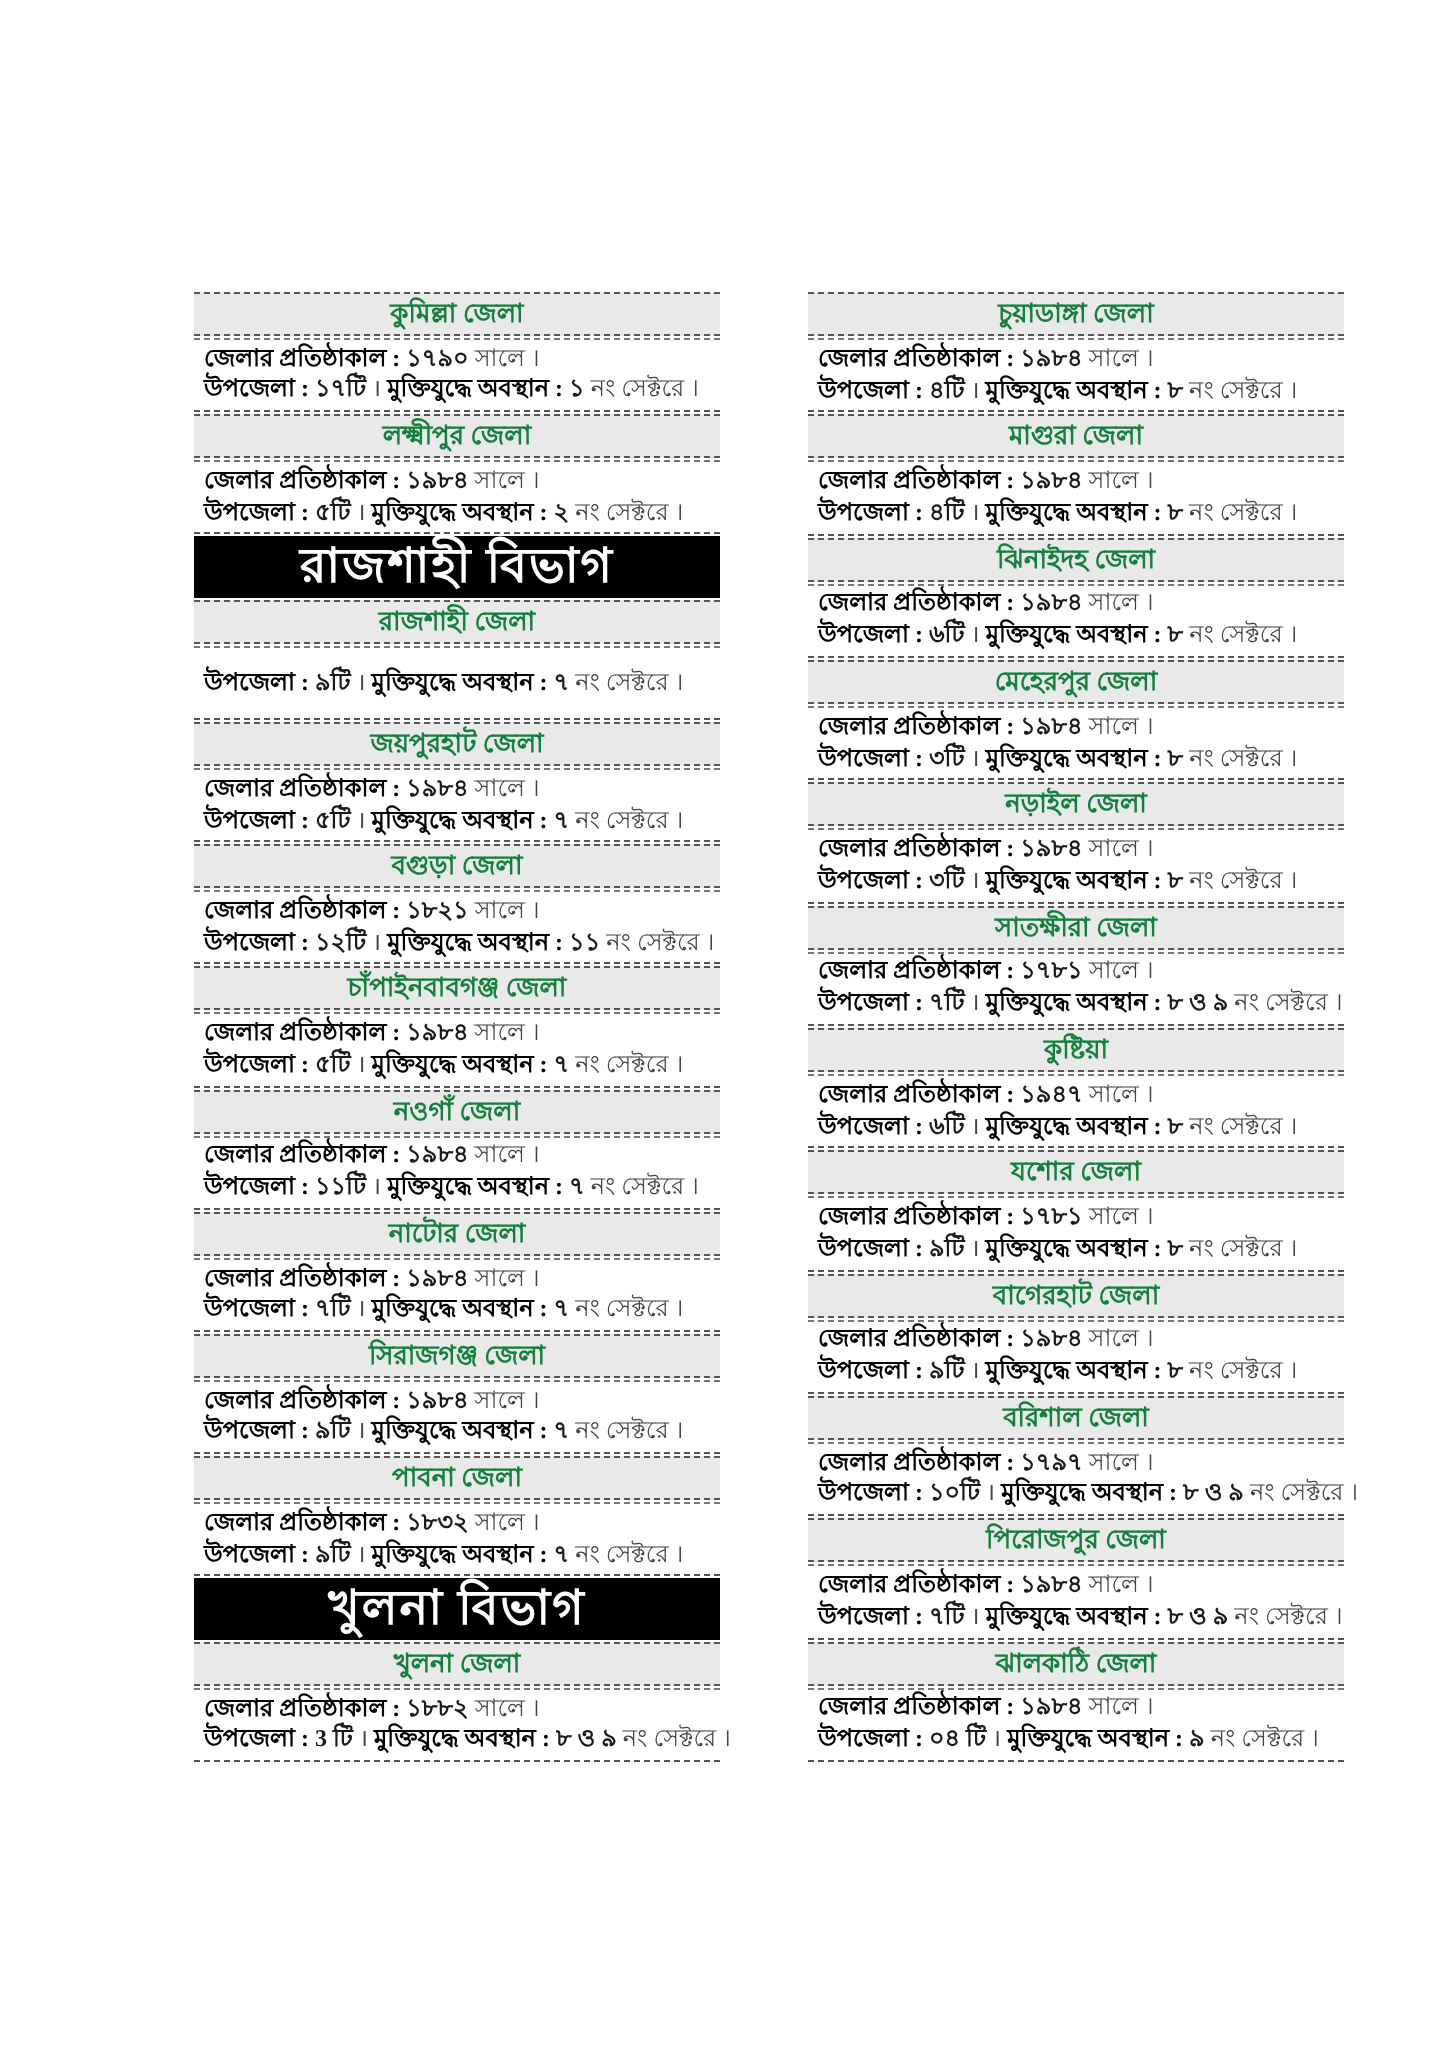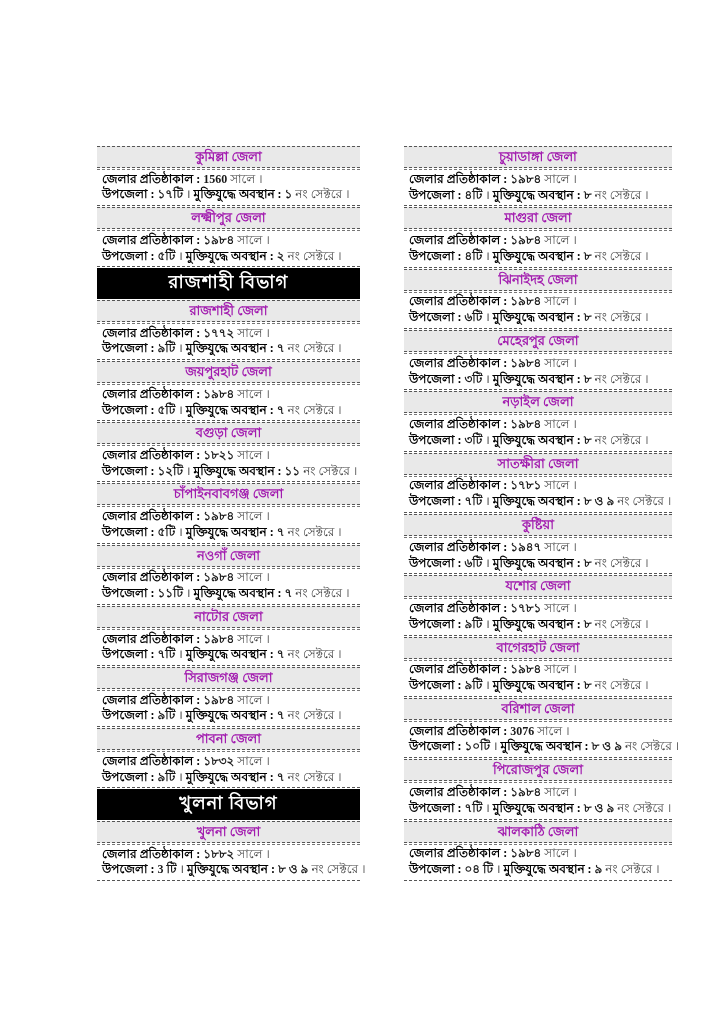--- a/index.html
+++ b/index.html
@@ -36,21 +36,21 @@
   }
   .d-header{
     flex:0 0 auto;
     background:#e9e9e9;
     border-top:1px dashed #555;
     border-bottom:1px dashed #555;
     margin-bottom:1px;
     text-align:center;
     font-size:13px;
     font-weight:bold;
-    color:#a21caf;
+    color:#15803d;
     padding:1px 0 2px 0;
     line-height:17px;
   }
   .detail{
     flex:1 1 auto;
     min-height:0;
     border-top:1px dashed #777;
     border-bottom:1px dashed #555;
     margin-bottom:1px;
     display:flex;
@@ -68,37 +68,37 @@
   .num{font-weight:bold;color:#1a1a1a;}
   .suf,.sep{font-weight:normal;color:#444;}
   .row-division{
     flex:1 1 0;
     min-height:0;
     background:#000;
     color:#fff;
     display:flex;
     align-items:center;
     justify-content:center;
-    font-size:18px;
+    font-size:24px;
     font-weight:bold;
     margin-bottom:1px;
     letter-spacing:1px;
   }
 </style>
 </head>
 <body>
 
 <div class="table-wrap">
   <div class="col col-left">
   <section class="row-district">
     <div class="d-header">কুমিল্লা জেলা</div>
     <div class="detail">
       <p class="line">
         <span class="lbl">জেলার প্রতিষ্ঠাকাল :</span>
-        <span class="num">1560</span>
+        <span class="num">১৭৯০</span>
         <span class="suf">সালে ।</span>
       </p>
       <p class="line">
         <span class="lbl">উপজেলা :</span>
         <span class="num">১৭টি</span>
         <span class="sep">।</span>
         <span class="lbl">মুক্তিযুদ্ধে অবস্থান :</span>
         <span class="num">১</span>
         <span class="suf">নং সেক্টরে ।</span>
       </p>
@@ -124,25 +124,20 @@
     </div>
   </section>
 
   <section class="row-division">
     <span>রাজশাহী বিভাগ</span>
   </section>
 
   <section class="row-district">
     <div class="d-header">রাজশাহী জেলা</div>
     <div class="detail">
-      <p class="line">
-        <span class="lbl">জেলার প্রতিষ্ঠাকাল :</span>
-        <span class="num">১৭৭২</span>
-        <span class="suf">সালে ।</span>
-      </p>
       <p class="line">
         <span class="lbl">উপজেলা :</span>
         <span class="num">৯টি</span>
         <span class="sep">।</span>
         <span class="lbl">মুক্তিযুদ্ধে অবস্থান :</span>
         <span class="num">৭</span>
         <span class="suf">নং সেক্টরে ।</span>
       </p>
     </div>
   </section>
@@ -475,21 +470,21 @@
       </p>
     </div>
   </section>
 
 
   <section class="row-district">
     <div class="d-header">বরিশাল জেলা</div>
     <div class="detail">
       <p class="line">
         <span class="lbl">জেলার প্রতিষ্ঠাকাল :</span>
-        <span class="num">3076</span>
+        <span class="num">১৭৯৭</span>
         <span class="suf">সালে ।</span>
       </p>
       <p class="line">
         <span class="lbl">উপজেলা :</span>
         <span class="num">১০টি</span>
         <span class="sep">।</span>
         <span class="lbl">মুক্তিযুদ্ধে অবস্থান :</span>
         <span class="num">৮ ও ৯</span>
         <span class="suf">নং সেক্টরে ।</span>
       </p>

